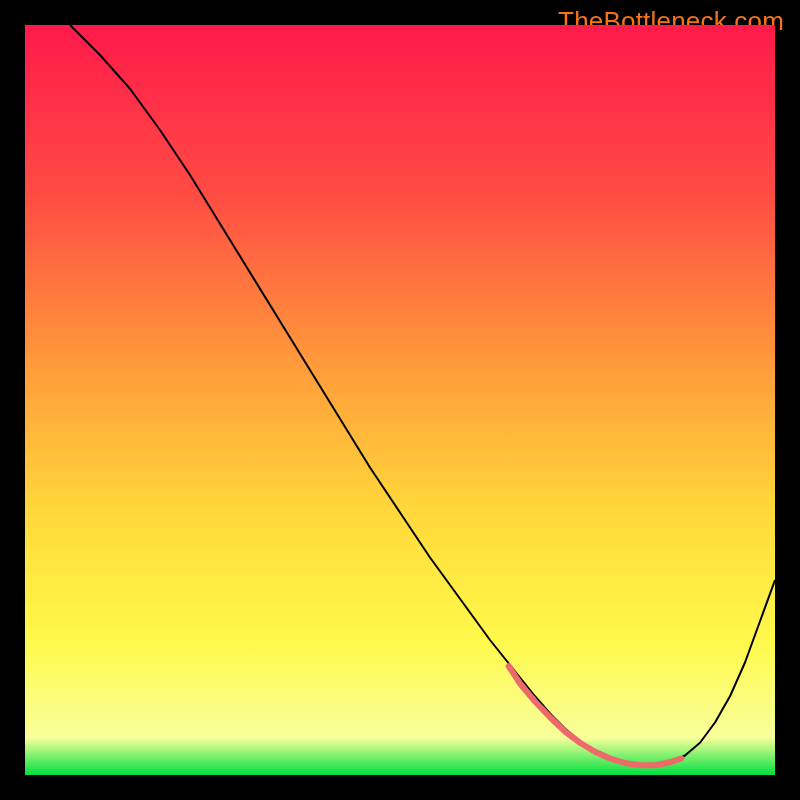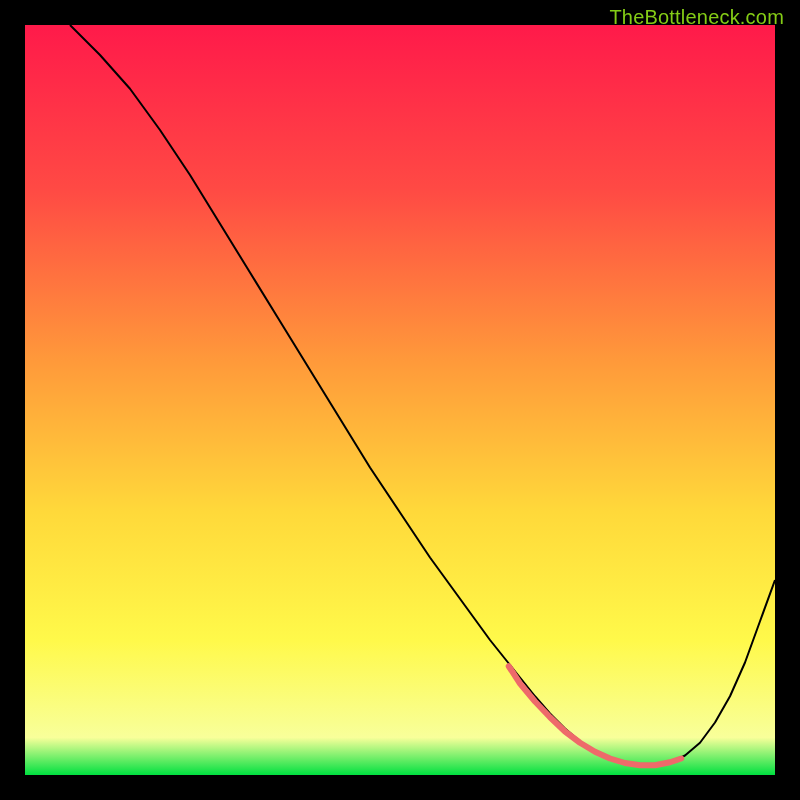--- a/index.html
+++ b/index.html
@@ -8,22 +8,22 @@
     position: relative;
     width: 800px;
     height: 800px;
     background: #000;
   }
   .watermark {
     position: absolute;
     top: 6px;
     right: 16px;
     font-family: Arial, Helvetica, sans-serif;
-    font-size: 20px;
-    color: #84cc16;
+    font-size: 26px;
+    color: #f97316;
     font-weight: 500;
     letter-spacing: 0.2px;
   }
   .plot-area {
     position: absolute;
     left: 25px;
     top: 25px;
     width: 750px;
     height: 750px;
   }

